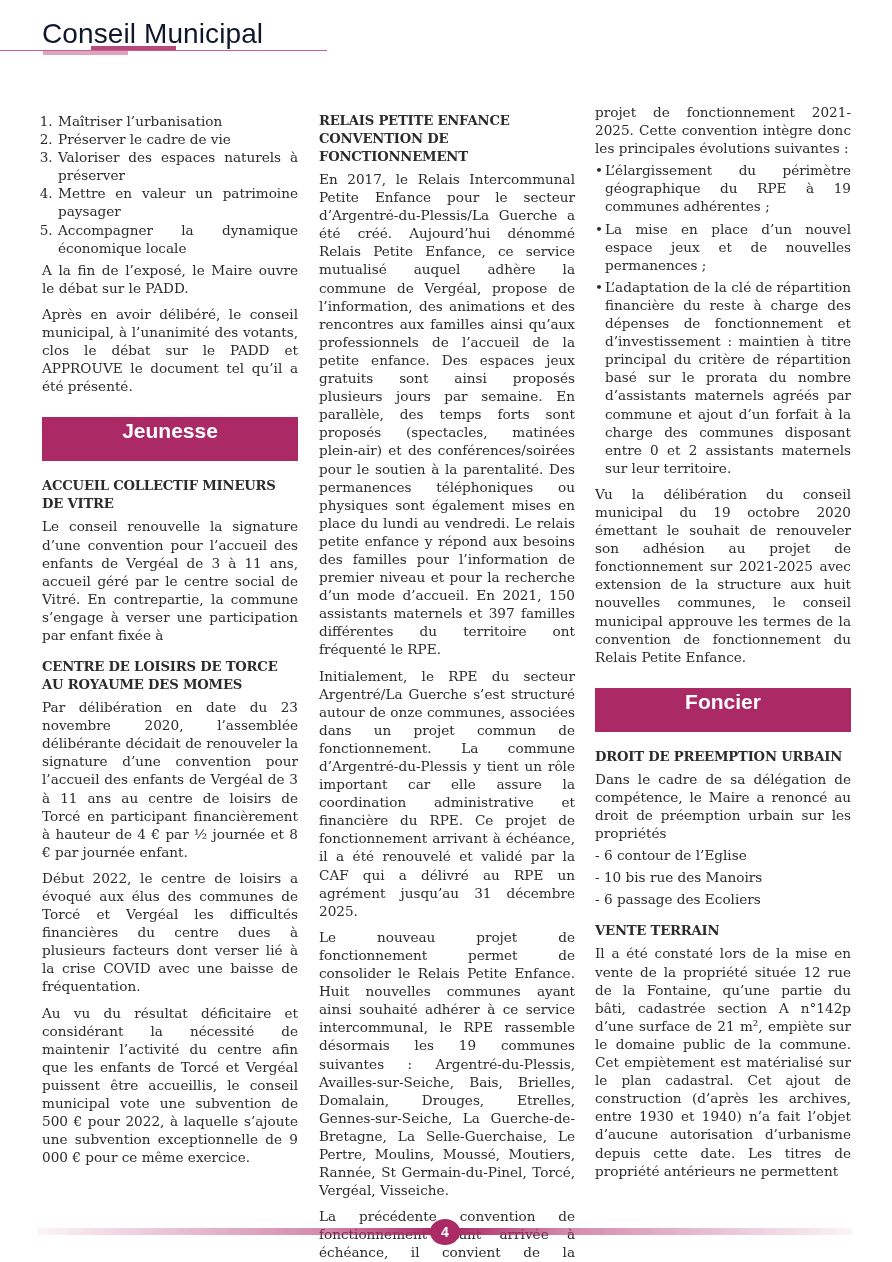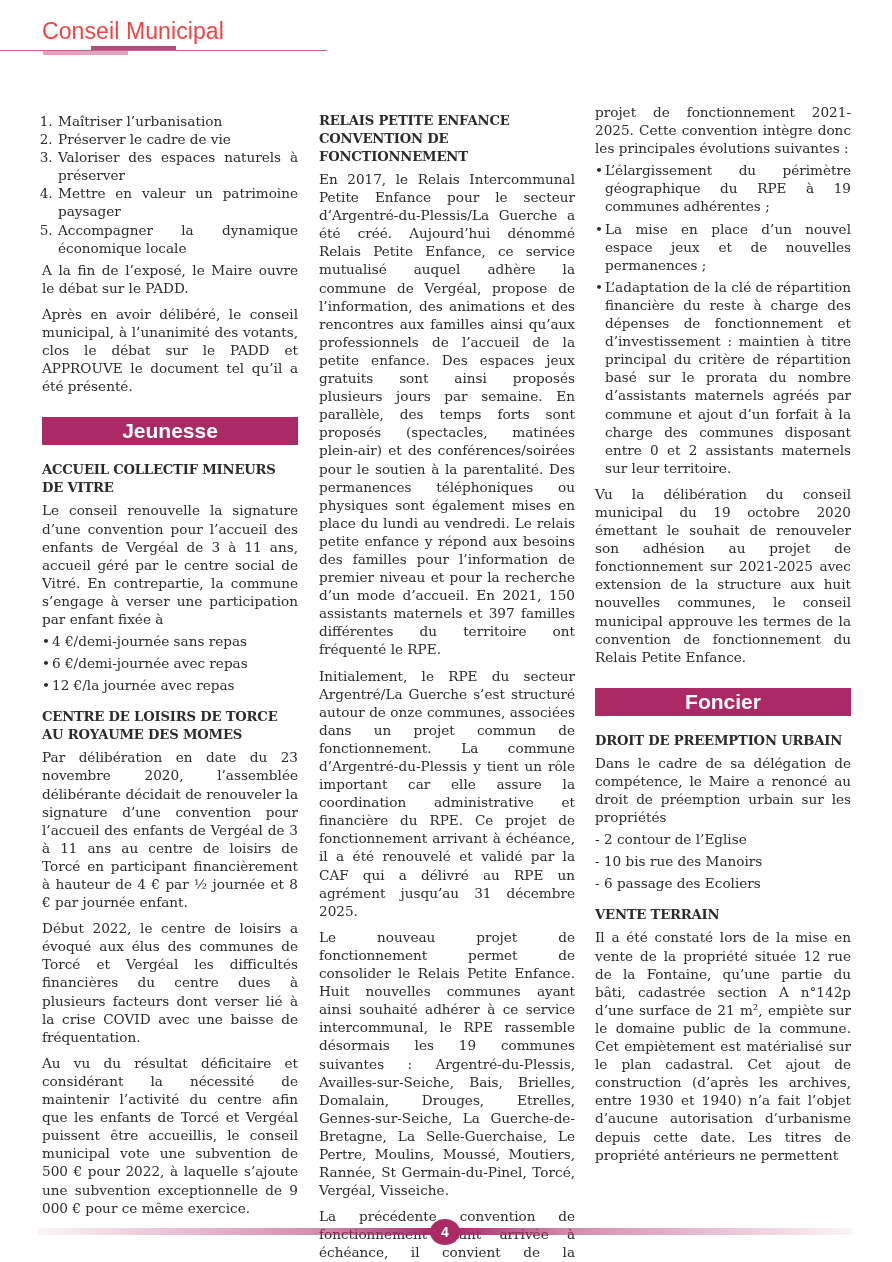--- a/index.html
+++ b/index.html
@@ -1,36 +1,36 @@
 <!DOCTYPE html>
 <html><head>
 <meta charset="utf-8">
 <style>
   html, body { margin: 0; padding: 0; background: #ffffff; }
   body { width: 892px; height: 1262px; position: relative; overflow: hidden; font-family: "DejaVu Serif", serif; color: #2b2b2b; }
-  .hdr-title { position: absolute; left: 42px; top: 18px; font-family: "Liberation Sans", sans-serif; font-size: 23px; color: #ef4444; letter-spacing: 0.1px; }
+  .hdr-title { position: absolute; left: 42px; top: 18px; font-family: "Liberation Sans", sans-serif; font-size: 28px; color: #0f172a; letter-spacing: 0.1px; }
   .hdr-line { position: absolute; left: 0; top: 50px; width: 327px; height: 1px; background: #c7608f; }
   .hdr-bar1 { position: absolute; left: 91px; top: 46px; width: 85px; height: 4px; background: #b8497c; }
   .hdr-bar2 { position: absolute; left: 43px; top: 51px; width: 85px; height: 4px; background: #dfa3bd; }
 
   .col { position: absolute; top: 112px; font-size: 13.6px; line-height: 18.1px; text-align: justify; }
   .col1 { left: 42px; width: 256px; }
   .col2 { left: 319px; width: 256px; }
   .col3 { left: 595px; width: 256px; top: 103px; }
 
   p { margin: 0 0 8px 0; }
   .h { font-weight: bold; font-size: 13.2px; line-height: 18px; margin: 0 0 4px 0; text-align: left; letter-spacing: -0.2px; }
   ol { margin: 0 0 4px 0; padding-left: 15px; }
   ol li { margin: 0; padding-left: 1px; }
   ul.bul { list-style: none; margin: 0 0 8px 0; padding: 0; }
   ul.bul li { position: relative; padding-left: 10px; margin-bottom: 4px; }
   ul.bul li::before { content: "•"; position: absolute; left: 0; top: 0; }
   ul.dash { list-style: none; margin: 0 0 8px 0; padding: 0; }
   ul.dash li { margin-bottom: 4px; }
-  .section-band { height: 28px; background: #ab2a66; color: #ffffff; font-family: "Liberation Sans", sans-serif; font-weight: bold; font-size: 21px; line-height: 28px; text-align: center; margin: 0 0 16px 0; }
+  .section-band { height: 44px; background: #ab2a66; color: #ffffff; font-family: "Liberation Sans", sans-serif; font-weight: bold; font-size: 21px; line-height: 28px; text-align: center; margin: 0 0 16px 0; }
   .footer-bar { position: absolute; left: 38px; top: 1228px; width: 814px; height: 7px;
     background: linear-gradient(to right, rgba(176,42,106,0.05), rgba(176,42,106,0.55) 35%, #ab2a66 49%, #ab2a66 51%, rgba(176,42,106,0.55) 65%, rgba(176,42,106,0.05)); }
   .page-num { position: absolute; left: 430px; top: 1219px; width: 30px; height: 26px; border-radius: 50%; background: #ab2a66; color: #fff; font-family: "Liberation Sans", sans-serif; font-weight: bold; font-size: 14px; line-height: 26px; text-align: center; }
 </style>
 </head>
 <body>
 
 <div class="hdr-title">Conseil Municipal</div>
 <div class="hdr-line"></div>
 <div class="hdr-bar1"></div>
@@ -44,25 +44,20 @@
     <li>Mettre en valeur un patrimoine paysager</li>
     <li>Accompagner la dynamique économique locale</li>
   </ol>
   <p>A la fin de l’exposé, le Maire ouvre le débat sur le PADD.</p>
   <p style="margin-bottom:22px">Après en avoir délibéré, le conseil municipal, à l’unanimité des votants, clos le débat sur le PADD et APPROUVE le document tel qu’il a été présenté.</p>
 
   <div class="section-band">Jeunesse</div>
 
   <div class="h">ACCUEIL COLLECTIF MINEURS DE VITRE</div>
   <p style="margin-bottom:4px">Le conseil renouvelle la signature d’une convention pour l’accueil des enfants de Vergéal de 3 à 11 ans, accueil géré par le centre social de Vitré. En contrepartie, la commune s’engage à verser une participation par enfant fixée à</p>
-  <ul class="bul">
-    <li>4 €/demi-journée sans repas</li>
-    <li>6 €/demi-journée avec repas</li>
-    <li>12 €/la journée avec repas</li>
-  </ul>
 
   <div class="h" style="margin-top:14px">CENTRE DE LOISIRS DE TORCE AU ROYAUME DES MOMES</div>
   <p>Par délibération en date du 23 novembre 2020, l’assemblée délibérante décidait de renouveler la signature d’une convention pour l’accueil des enfants de Vergéal de 3 à 11 ans au centre de loisirs de Torcé en participant financièrement à hauteur de 4 € par ½ journée et 8 € par journée enfant.</p>
   <p>Début 2022, le centre de loisirs a évoqué aux élus des communes de Torcé et Vergéal les difficultés financières du centre dues à plusieurs facteurs dont verser lié à la crise COVID avec une baisse de fréquentation.</p>
   <p>Au vu du résultat déficitaire et considérant la nécessité de maintenir l’activité du centre afin que les enfants de Torcé et Vergéal puissent être accueillis, le conseil municipal vote une subvention de 500 € pour 2022, à laquelle s’ajoute une subvention exceptionnelle de 9 000 € pour ce même exercice.</p>
 </div>
 
 <div class="col col2">
   <div class="h">RELAIS PETITE ENFANCE CONVENTION DE FONCTIONNEMENT</div>
   <p>En 2017, le Relais Intercommunal Petite Enfance pour le secteur d’Argentré-du-Plessis/La Guerche a été créé. Aujourd’hui dénommé Relais Petite Enfance, ce service mutualisé auquel adhère la commune de Vergéal, propose de l’information, des animations et des rencontres aux familles ainsi qu’aux professionnels de l’accueil de la petite enfance. Des espaces jeux gratuits sont ainsi proposés plusieurs jours par semaine. En parallèle, des temps forts sont proposés (spectacles, matinées plein-air) et des conférences/soirées pour le soutien à la parentalité. Des permanences téléphoniques ou physiques sont également mises en place du lundi au vendredi. Le relais petite enfance y répond aux besoins des familles pour l’information de premier niveau et pour la recherche d’un mode d’accueil. En 2021, 150 assistants maternels et 397 familles différentes du territoire ont fréquenté le RPE.</p>
@@ -78,21 +73,21 @@
     <li>La mise en place d’un nouvel espace jeux et de nouvelles permanences ;</li>
     <li>L’adaptation de la clé de répartition financière du reste à charge des dépenses de fonctionnement et d’investissement : maintien à titre principal du critère de répartition basé sur le prorata du nombre d’assistants maternels agréés par commune et ajout d’un forfait à la charge des communes disposant entre 0 et 2 assistants maternels sur leur territoire.</li>
   </ul>
   <p style="margin-bottom:22px">Vu la délibération du conseil municipal du 19 octobre 2020 émettant le souhait de renouveler son adhésion au projet de fonctionnement sur 2021-2025 avec extension de la structure aux huit nouvelles communes, le conseil municipal approuve les termes de la convention de fonctionnement du Relais Petite Enfance.</p>
 
   <div class="section-band">Foncier</div>
 
   <div class="h">DROIT DE PREEMPTION URBAIN</div>
   <p style="margin-bottom:4px">Dans le cadre de sa délégation de compétence, le Maire a renoncé au droit de préemption urbain sur les propriétés</p>
   <ul class="dash">
-    <li>- 2 contour de l’Eglise</li>
+    <li>- 6 contour de l’Eglise</li>
     <li>- 10 bis rue des Manoirs</li>
     <li>- 6 passage des Ecoliers</li>
   </ul>
 
   <div class="h" style="margin-top:14px">VENTE TERRAIN</div>
   <p>Il a été constaté lors de la mise en vente de la propriété située 12 rue de la Fontaine, qu’une partie du bâti, cadastrée section A n°142p d’une surface de 21 m², empiète sur le domaine public de la commune. Cet empiètement est matérialisé sur le plan cadastral. Cet ajout de construction (d’après les archives, entre 1930 et 1940) n’a fait l’objet d’aucune autorisation d’urbanisme depuis cette date. Les titres de propriété antérieurs ne permettent</p>
 </div>
 
 <div class="footer-bar"></div>
 <div class="page-num">4</div>

